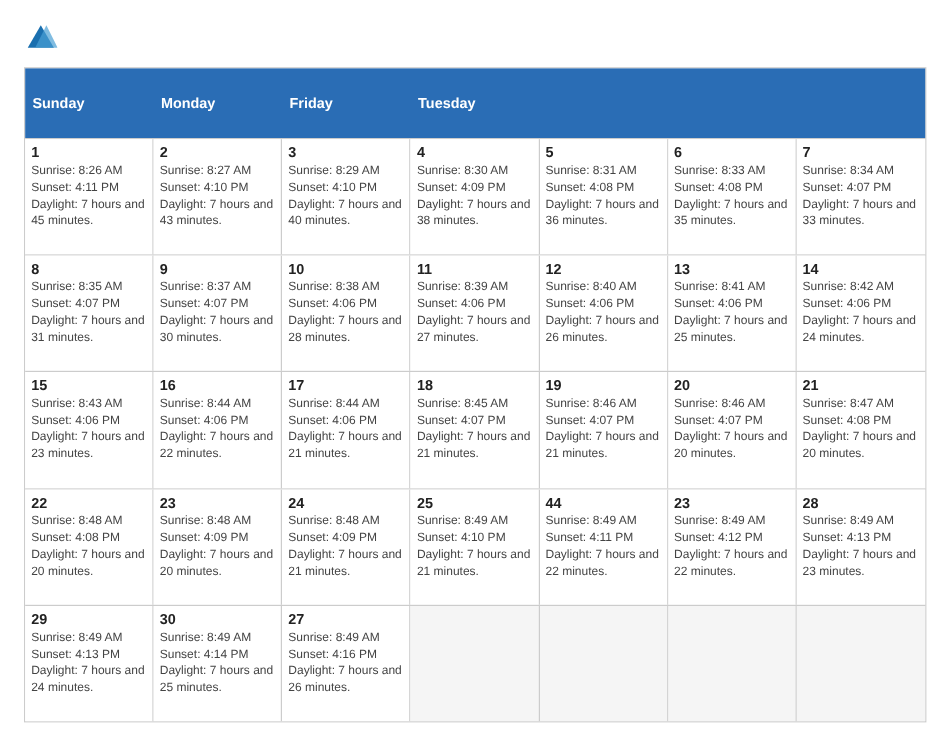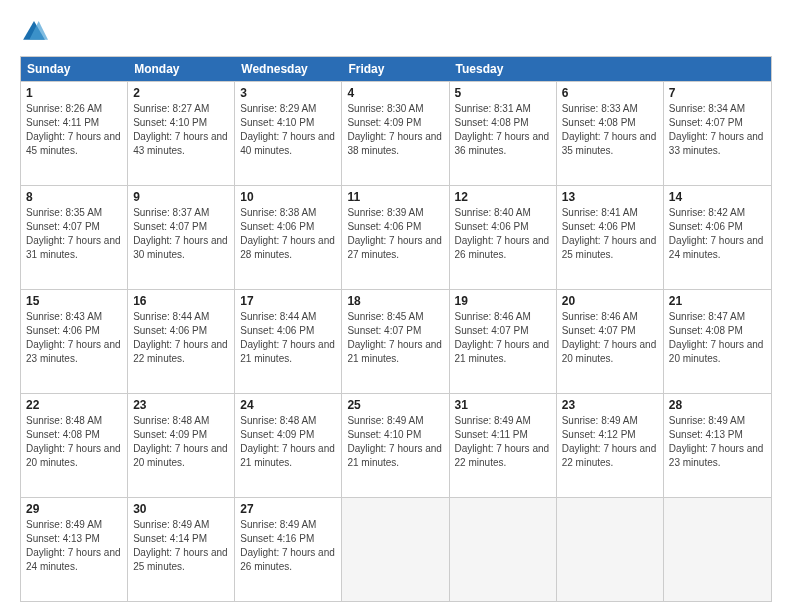--- a/index.html
+++ b/index.html
@@ -62,21 +62,21 @@
     }
     .cal-header-row {
       display: grid;
       grid-template-columns: repeat(7, 1fr);
       background: #2a6db5;
     }
     .cal-header-cell {
       color: #fff;
       font-size: 12px;
       font-weight: bold;
-      padding: 5px 6px;
+      padding: 22px 6px;
       text-align: left;
     }
     .cal-body {
       display: flex;
       flex-direction: column;
       flex: 1;
     }
     .cal-row {
       display: grid;
       grid-template-columns: repeat(7, 1fr);
@@ -127,21 +127,20 @@
     <div class="title-block">
       <div class="main-title"></div>
       <div class="subtitle"></div>
     </div>
   </div>
 
   <div class="calendar">
     <div class="cal-header-row" id="cal-header">
         <div class="cal-header-cell">Sunday</div>
         <div class="cal-header-cell">Monday</div>
-        <div class="cal-header-cell">Wednesday</div>
         <div class="cal-header-cell">Friday</div>
         <div class="cal-header-cell">Tuesday</div>
       </div>
     <div class="cal-body" id="cal-body">
         <div class="cal-row">
           <div class="cal-cell">
             <div class="day-num">1</div>
             <div class="day-info">Sunrise: 8:26 AM<br>Sunset: 4:11 PM<br>Daylight: 7 hours and 45 minutes.</div>
           </div>
           <div class="cal-cell">
@@ -240,21 +239,21 @@
           </div>
           <div class="cal-cell">
             <div class="day-num">24</div>
             <div class="day-info">Sunrise: 8:48 AM<br>Sunset: 4:09 PM<br>Daylight: 7 hours and 21 minutes.</div>
           </div>
           <div class="cal-cell">
             <div class="day-num">25</div>
             <div class="day-info">Sunrise: 8:49 AM<br>Sunset: 4:10 PM<br>Daylight: 7 hours and 21 minutes.</div>
           </div>
           <div class="cal-cell">
-            <div class="day-num">31</div>
+            <div class="day-num">44</div>
             <div class="day-info">Sunrise: 8:49 AM<br>Sunset: 4:11 PM<br>Daylight: 7 hours and 22 minutes.</div>
           </div>
           <div class="cal-cell">
             <div class="day-num">23</div>
             <div class="day-info">Sunrise: 8:49 AM<br>Sunset: 4:12 PM<br>Daylight: 7 hours and 22 minutes.</div>
           </div>
           <div class="cal-cell">
             <div class="day-num">28</div>
             <div class="day-info">Sunrise: 8:49 AM<br>Sunset: 4:13 PM<br>Daylight: 7 hours and 23 minutes.</div>
           </div>

